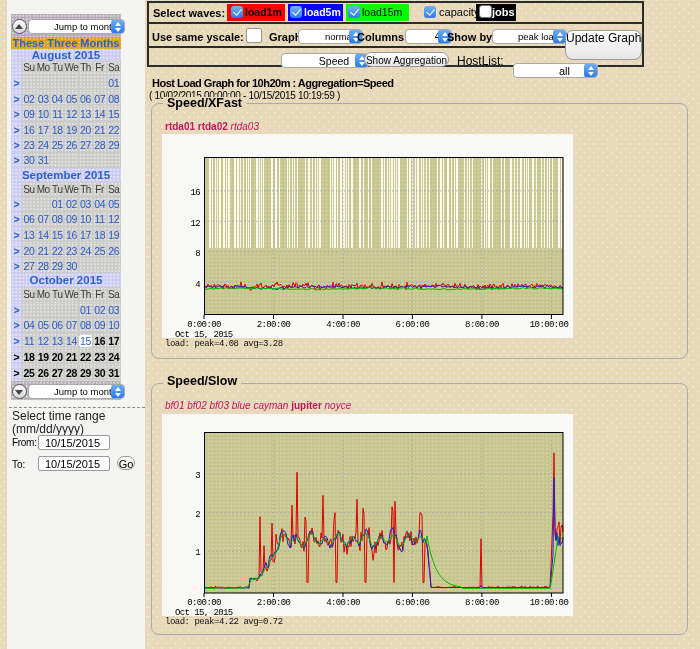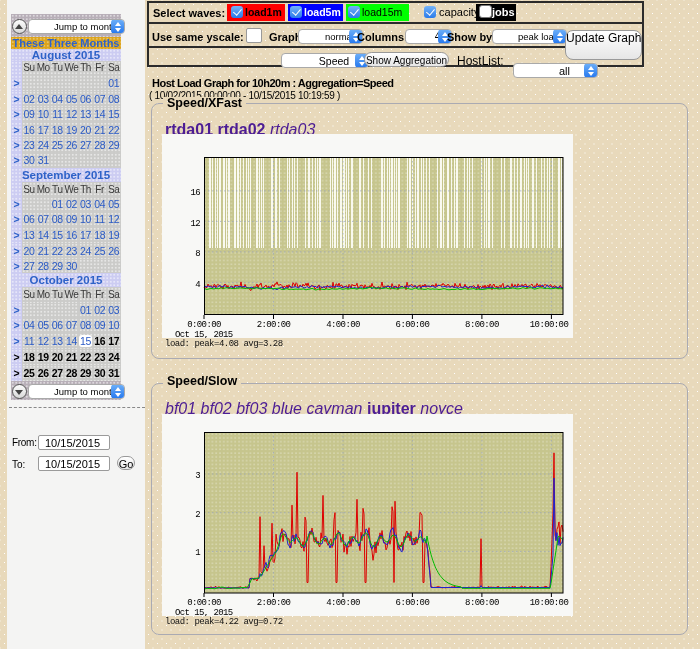--- a/index.html
+++ b/index.html
@@ -24,21 +24,21 @@
 .btn{display:inline-block;background:linear-gradient(#fff,#e6e6e6);border:1px solid #999;border-radius:8px;color:#000;text-align:center;box-sizing:border-box;white-space:nowrap;overflow:hidden}
 .cb{display:inline-block;width:12px;height:12px;border-radius:3px;background:linear-gradient(#74b3f8,#2a7bea);position:relative;vertical-align:-2px}
 .cb:after{content:"";position:absolute;left:3.5px;top:1px;width:3.5px;height:7px;border:solid #fff;border-width:0 1.7px 1.7px 0;transform:rotate(40deg)}
 .cb0{display:inline-block;width:11px;height:11px;border-radius:3px;background:#fff;border:1px solid #777;vertical-align:-2px}
 .circ{position:absolute;width:13px;height:13px;border-radius:50%;background:linear-gradient(#fdfdfd,#d8d8d8);border:1px solid #555}
 .circ.up:after{content:"";position:absolute;left:2px;top:3.5px;border:4.5px solid transparent;border-bottom:5px solid #444;border-top:none}
 .circ.dn:after{content:"";position:absolute;left:2px;top:4.5px;border:4.5px solid transparent;border-top:5px solid #444;border-bottom:none}
 .ti{position:absolute;border:1px solid #9a9a9a;border-radius:2px;background:#fff;font-family:"Liberation Sans",sans-serif;padding:0 2px}
 .fs{position:absolute;border:1px solid #aaaab2;border-radius:8px}
 .leg{position:absolute;font-weight:bold;font-size:12.5px;color:#000;background-color:#e8d9bb;background-image:radial-gradient(circle,#fff 0.75px,rgba(255,255,255,0) 0.95px);background-size:9px 9px;padding:0 4px;line-height:13px}
-.links{position:absolute;font-size:16px;color:#4c1d95;font-weight:bold;white-space:nowrap}
+.links{position:absolute;font-size:10px;color:#be185d;font-weight:bold;white-space:nowrap}
 .links i{font-weight:normal}
 .loadline{position:absolute;font-family:"Liberation Mono",monospace;font-size:9px;letter-spacing:-0.5px;color:#111;white-space:nowrap}
 .blab{position:absolute;font-size:11px;font-weight:bold;color:#000;white-space:nowrap}
 .nlab{position:absolute;font-size:11px;color:#000;white-space:nowrap}
 </style></head><body>
 <div id="sidebar">
  <div id="cal">
   <div class="cbar" style="top:14px;height:23px">
     <span class="circ up" style="left:1px;top:5px"></span>
     <span class="sel" style="position:absolute;left:17px;top:5px;width:77px;font-size:9.5px">Jump to month<span class="cap"></span></span>
@@ -65,20 +65,21 @@
 <div class="crow dr" style="top:318px;height:15px;line-height:15px"><span class="gc">&gt;</span><span class="dc">04</span><span class="dc">05</span><span class="dc">06</span><span class="dc">07</span><span class="dc">08</span><span class="dc">09</span><span class="dc">10</span></div>
 <div class="crow dr" style="top:333px;height:16px;line-height:16px"><span class="gc">&gt;</span><span class="dc">11</span><span class="dc">12</span><span class="dc">13</span><span class="dc">14</span><span class="dc"><span class="hl">15</span></span><span class="dc kb">16</span><span class="dc kb">17</span></div>
 <div class="crow dr" style="top:349px;height:16px;line-height:16px"><span class="gc kb">&gt;</span><span class="dc kb">18</span><span class="dc kb">19</span><span class="dc kb">20</span><span class="dc kb">21</span><span class="dc kb">22</span><span class="dc kb">23</span><span class="dc kb">24</span></div>
 <div class="crow dr" style="top:365px;height:16px;line-height:16px"><span class="gc kb">&gt;</span><span class="dc kb">25</span><span class="dc kb">26</span><span class="dc kb">27</span><span class="dc kb">28</span><span class="dc kb">29</span><span class="dc kb">30</span><span class="dc kb">31</span></div>
   <div class="cbar" style="top:381px;height:19px">
     <span class="circ dn" style="left:1px;top:3px"></span>
     <span class="sel" style="position:absolute;left:17px;top:3px;width:77px;font-size:9.5px">Jump to month<span class="cap"></span></span>
   </div>
  </div>
  <div style="position:absolute;top:407px;left:2px;width:136px;border-top:1px dashed #888"></div>
+ <div style="position:absolute;top:410px;left:5px;font-size:12px;line-height:12.5px;color:#222">Select time range<br>(mm/dd/yyyy)</div>
  <div class="nlab" style="top:437px;left:5px;font-size:10px;letter-spacing:-0.3px">From:</div>
  <input class="ti" style="left: 31px; top: 435px; width: 62px; height: 13px; font-size: 11px; padding-left: 6px;" value="10/15/2015">
  <div class="nlab" style="top:459px;left:5px;font-size:10px">To:</div>
  <input class="ti" style="left: 31px; top: 456px; width: 62px; height: 13px; font-size: 11px; padding-left: 6px;" value="10/15/2015">
  <span class="btn" style="position:absolute;left:110px;top:456px;width:18px;padding:0;height:14px;line-height:14px;font-size:11px">Go</span>
 </div>
 <div id="ctl" style="position:absolute;left:147px;top:1px;width:493px;height:62px;border:2px solid #2b2b2b">
  <div style="position:absolute;left:0;top:19px;width:493px;height:2px;background:#2b2b2b"></div>
  <div style="position:absolute;left:0;top:43px;width:493px;height:2px;background:#2b2b2b"></div>
  <div class="blab" style="left:4px;top:4px;font-size:11px">Select waves:</div>

